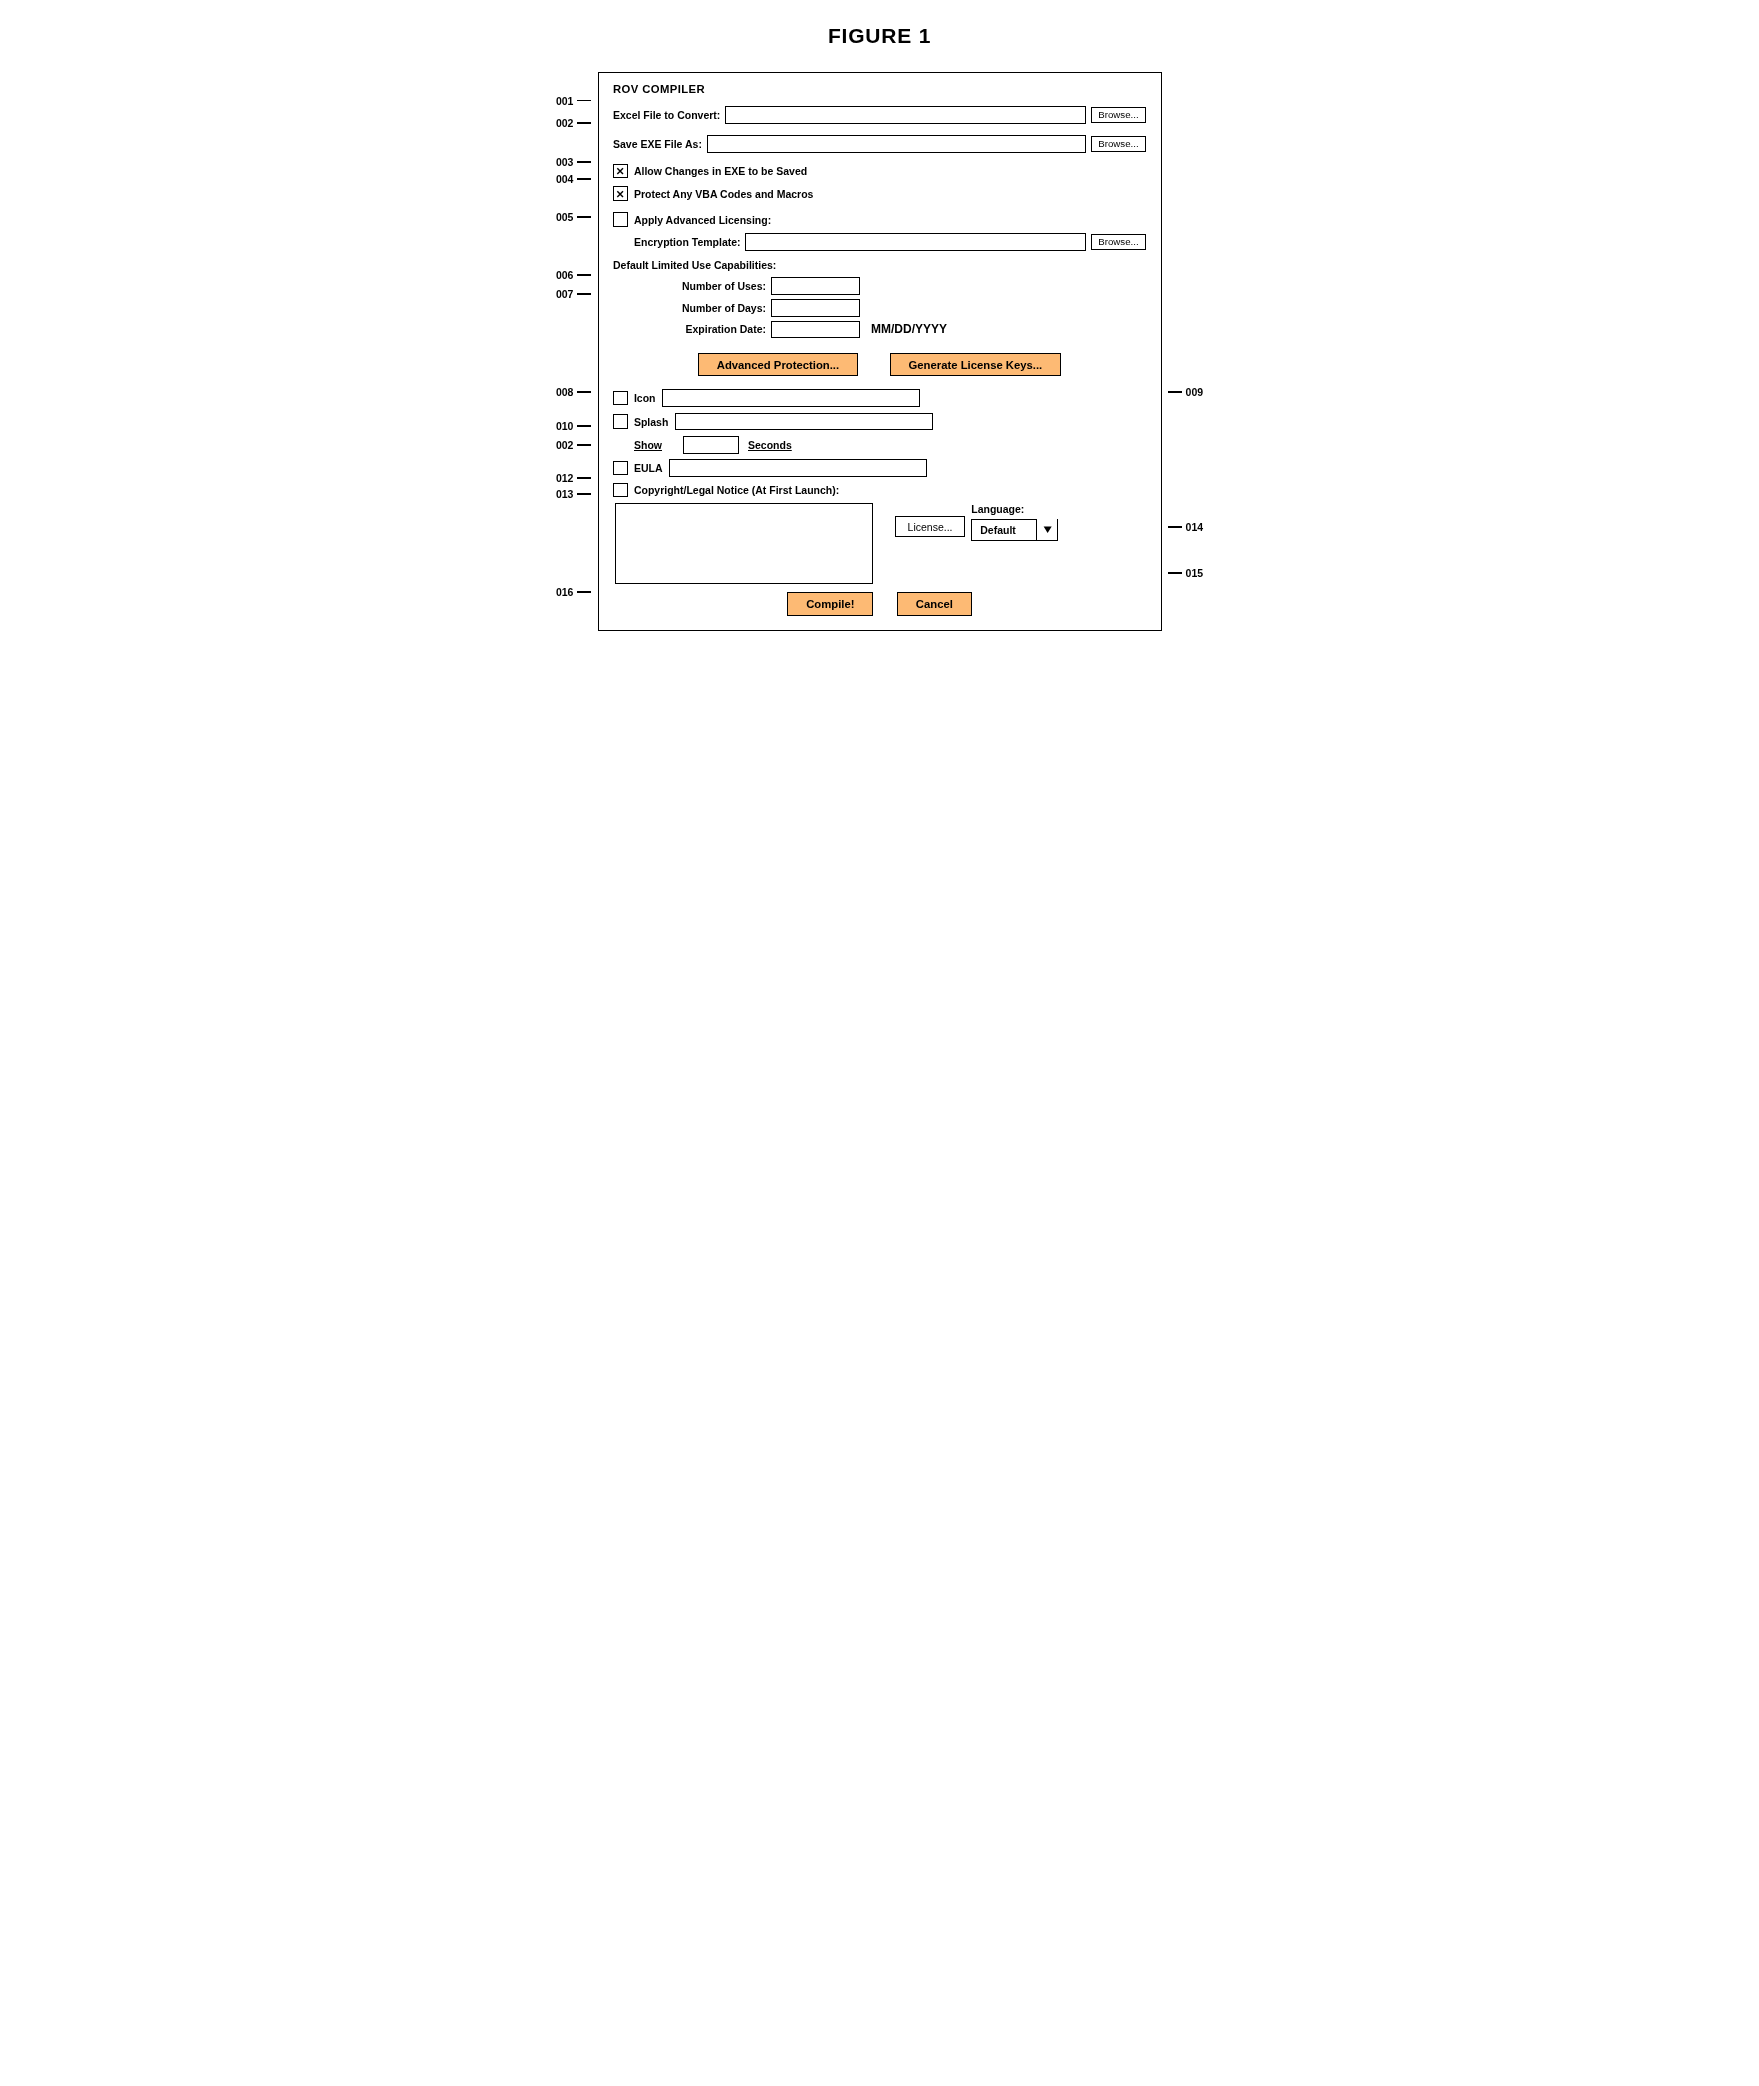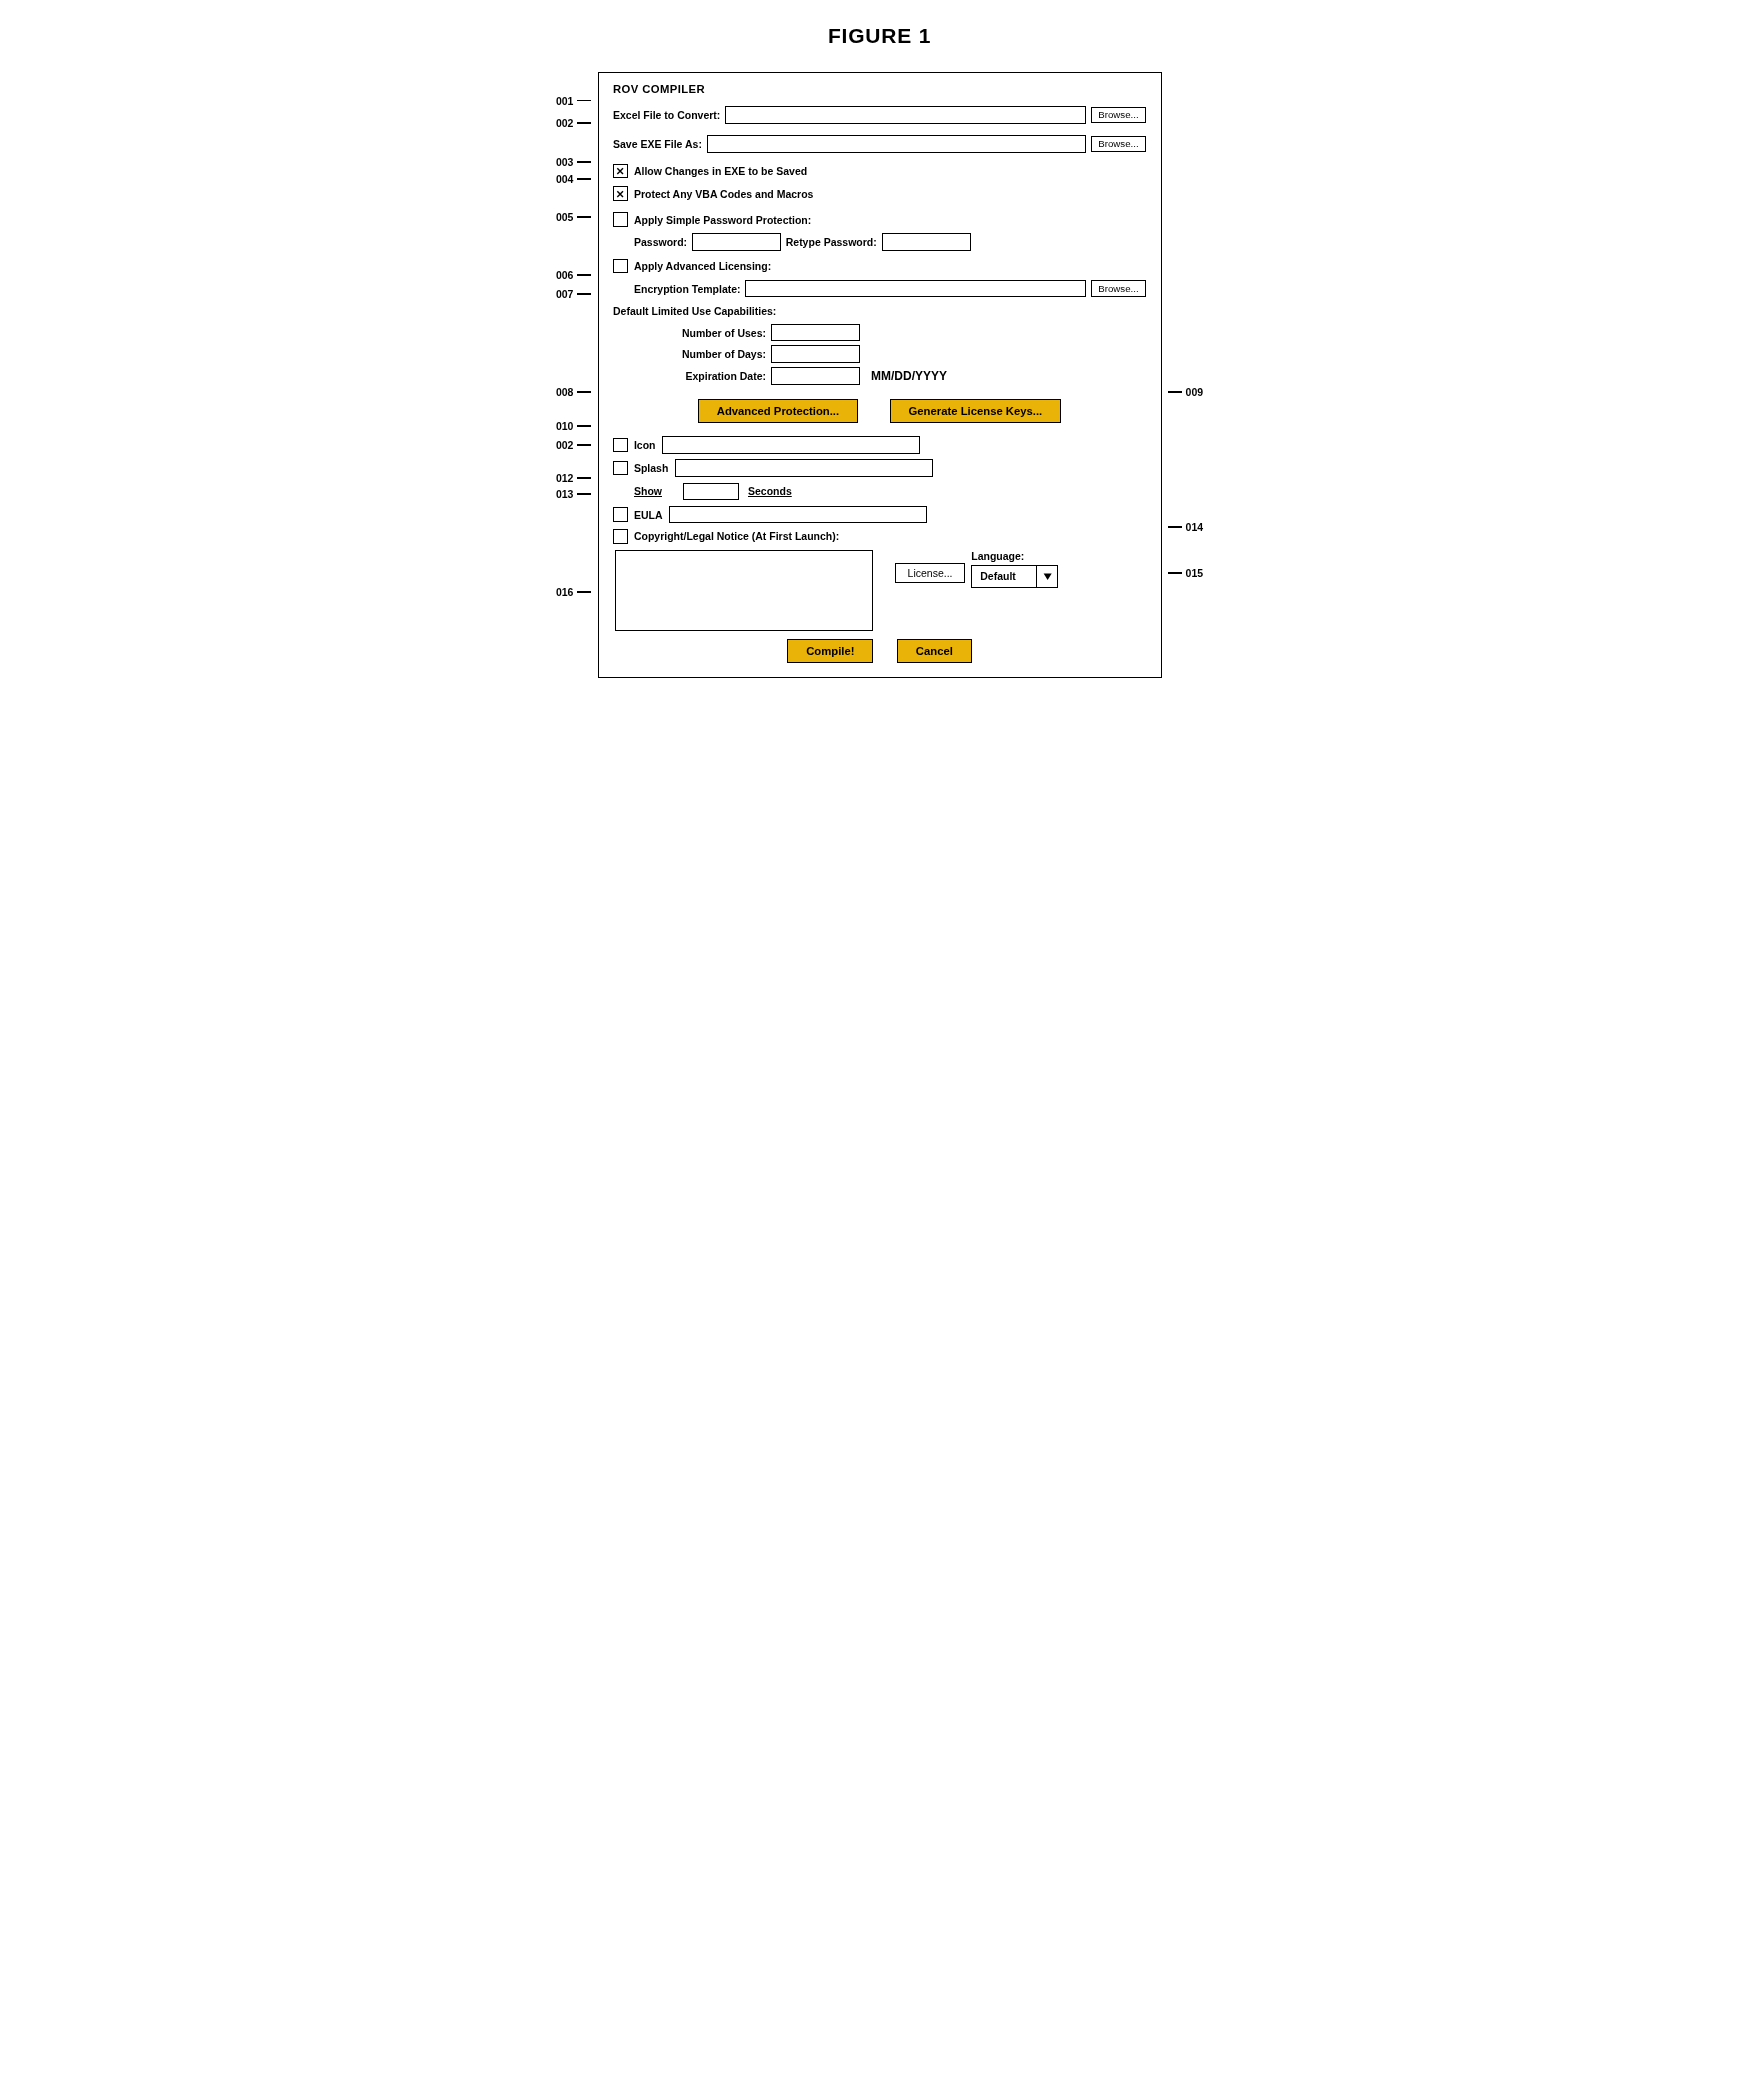--- a/index.html
+++ b/index.html
@@ -120,21 +120,21 @@
       white-space: nowrap;
     }
     .btn-row {
       display: flex;
       justify-content: center;
       gap: 32px;
       margin: 13px 0;
     }
     .big-btn {
       border: 1.6px solid #000;
-      background: #eab308;
+      background: #fdba74;
       padding: 4.8px 17.7px;
       font-size: 11.3px;
       font-weight: bold;
       cursor: pointer;
     }
     .icon-splash-row {
       display: flex;
       align-items: center;
       gap: 6.4px;
       margin-bottom: 5.6px;
@@ -321,32 +321,20 @@
     <div class="checkbox-row section" style="margin-top: 8px;">
       <div class="checkbox-box checked"></div>
       <span class="checkbox-label">Allow Changes in EXE to be Saved</span>
     </div>
 
     <div class="checkbox-row section-gap">
       <div class="checkbox-box checked"></div>
       <span class="checkbox-label">Protect Any VBA Codes and Macros</span>
     </div>
 
-    <div class="section" style="margin-top: 4.8px;">
-      <div class="checkbox-row">
-        <div class="checkbox-box"></div>
-        <span class="checkbox-label">Apply Simple Password Protection:</span>
-      </div>
-      <div class="indent sub-row">
-        <span class="sub-label">Password:</span>
-        <input class="text-input" style="width: 89px;" type="password">
-        <span class="sub-label">Retype Password:</span>
-        <input class="text-input" style="width: 89px;" type="password">
-      </div>
-    </div>
 
     <div class="section" style="margin-top: 6.4px;">
       <div class="checkbox-row">
         <div class="checkbox-box"></div>
         <span class="checkbox-label">Apply Advanced Licensing:</span>
       </div>
       <div class="indent sub-row">
         <span class="sub-label">Encryption Template:</span>
         <input class="text-input" style="flex: 1 1 0%;" type="text">
         <button class="browse-btn">Browse...</button>

